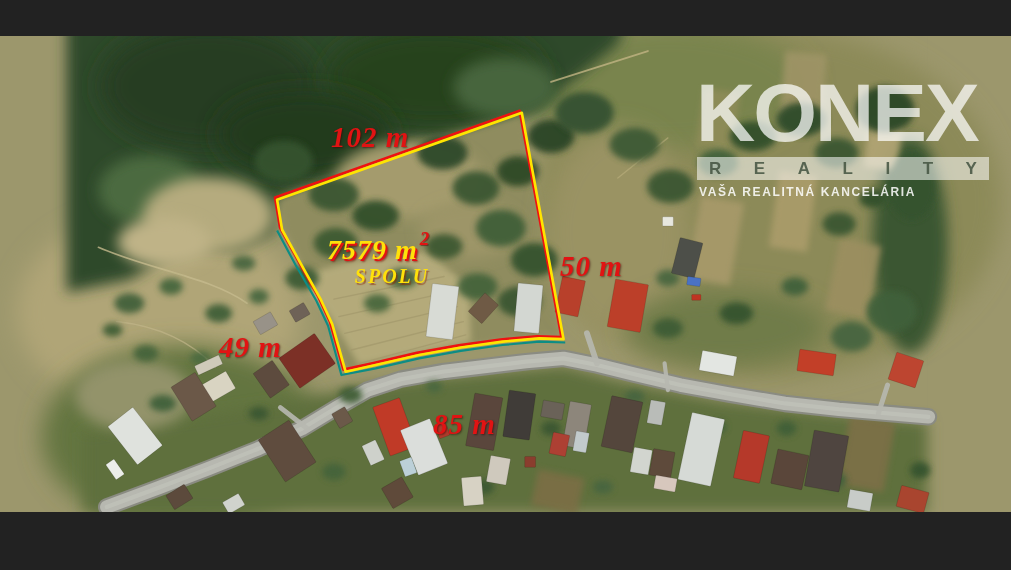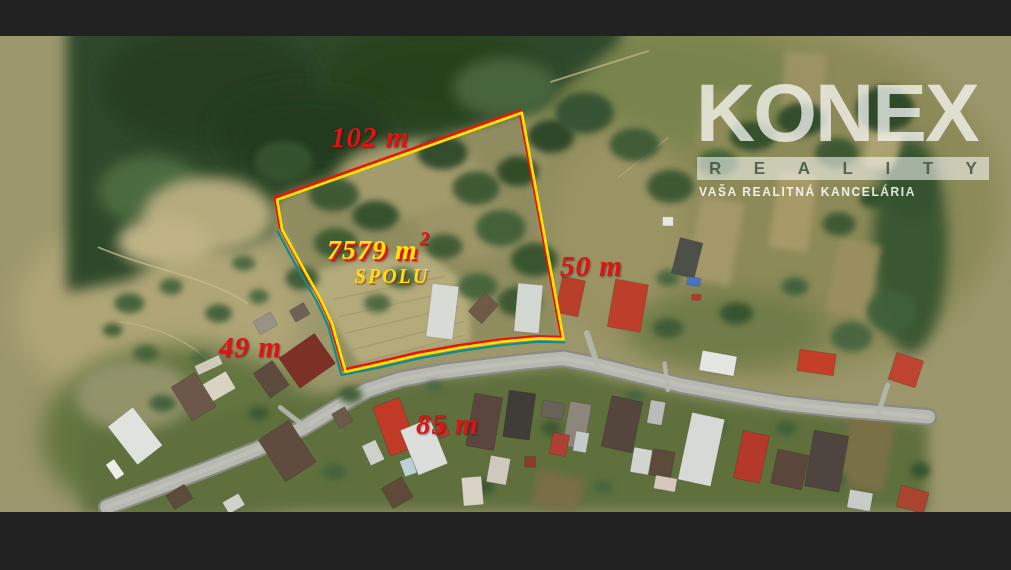--- a/index.html
+++ b/index.html
@@ -6,21 +6,21 @@
   .stage{position:relative;width:1011px;height:476px;overflow:hidden;background:#9c976c;
          font-family:"Liberation Serif",serif;margin-top:36px;}
   .stage svg{position:absolute;left:0;top:0;width:100%;height:100%;display:block;}
   
   .lbl{position:absolute;font-style:italic;font-weight:bold;font-size:29px;
        color:var(--label-red);letter-spacing:1px;line-height:1;
        text-shadow:1px 1px 2px rgba(50,0,0,.5);white-space:nowrap;}
   .lbl-top{left:331px;top:87px;}
   .lbl-right{left:560px;top:216px;}
   .lbl-left{left:219px;top:297px;}
-  .lbl-bottom{left:416px;top:374px;}
+  .lbl-bottom{left:433px;top:374px;}
   
   .area{position:absolute;left:327px;top:200px;text-align:right;line-height:1;}
   .area-main{font-style:italic;font-weight:bold;font-size:28px;color:var(--label-yellow);
        text-shadow:2px 2px 0 var(--label-red),3px 3px 2px rgba(120,0,0,.55);letter-spacing:1px;}
   .area-sup{display:inline-block;position:relative;top:-14px;margin-left:2px;
        font-style:italic;font-weight:bold;font-size:19px;color:var(--label-red);
        text-shadow:1px 1px 1px rgba(80,0,0,.5);}
   .area-sub{margin-top:2px;font-style:italic;font-weight:bold;font-size:20px;
        color:var(--label-yellow);letter-spacing:2px;
        text-shadow:1.5px 1.5px 1px rgba(140,40,0,.55);}

